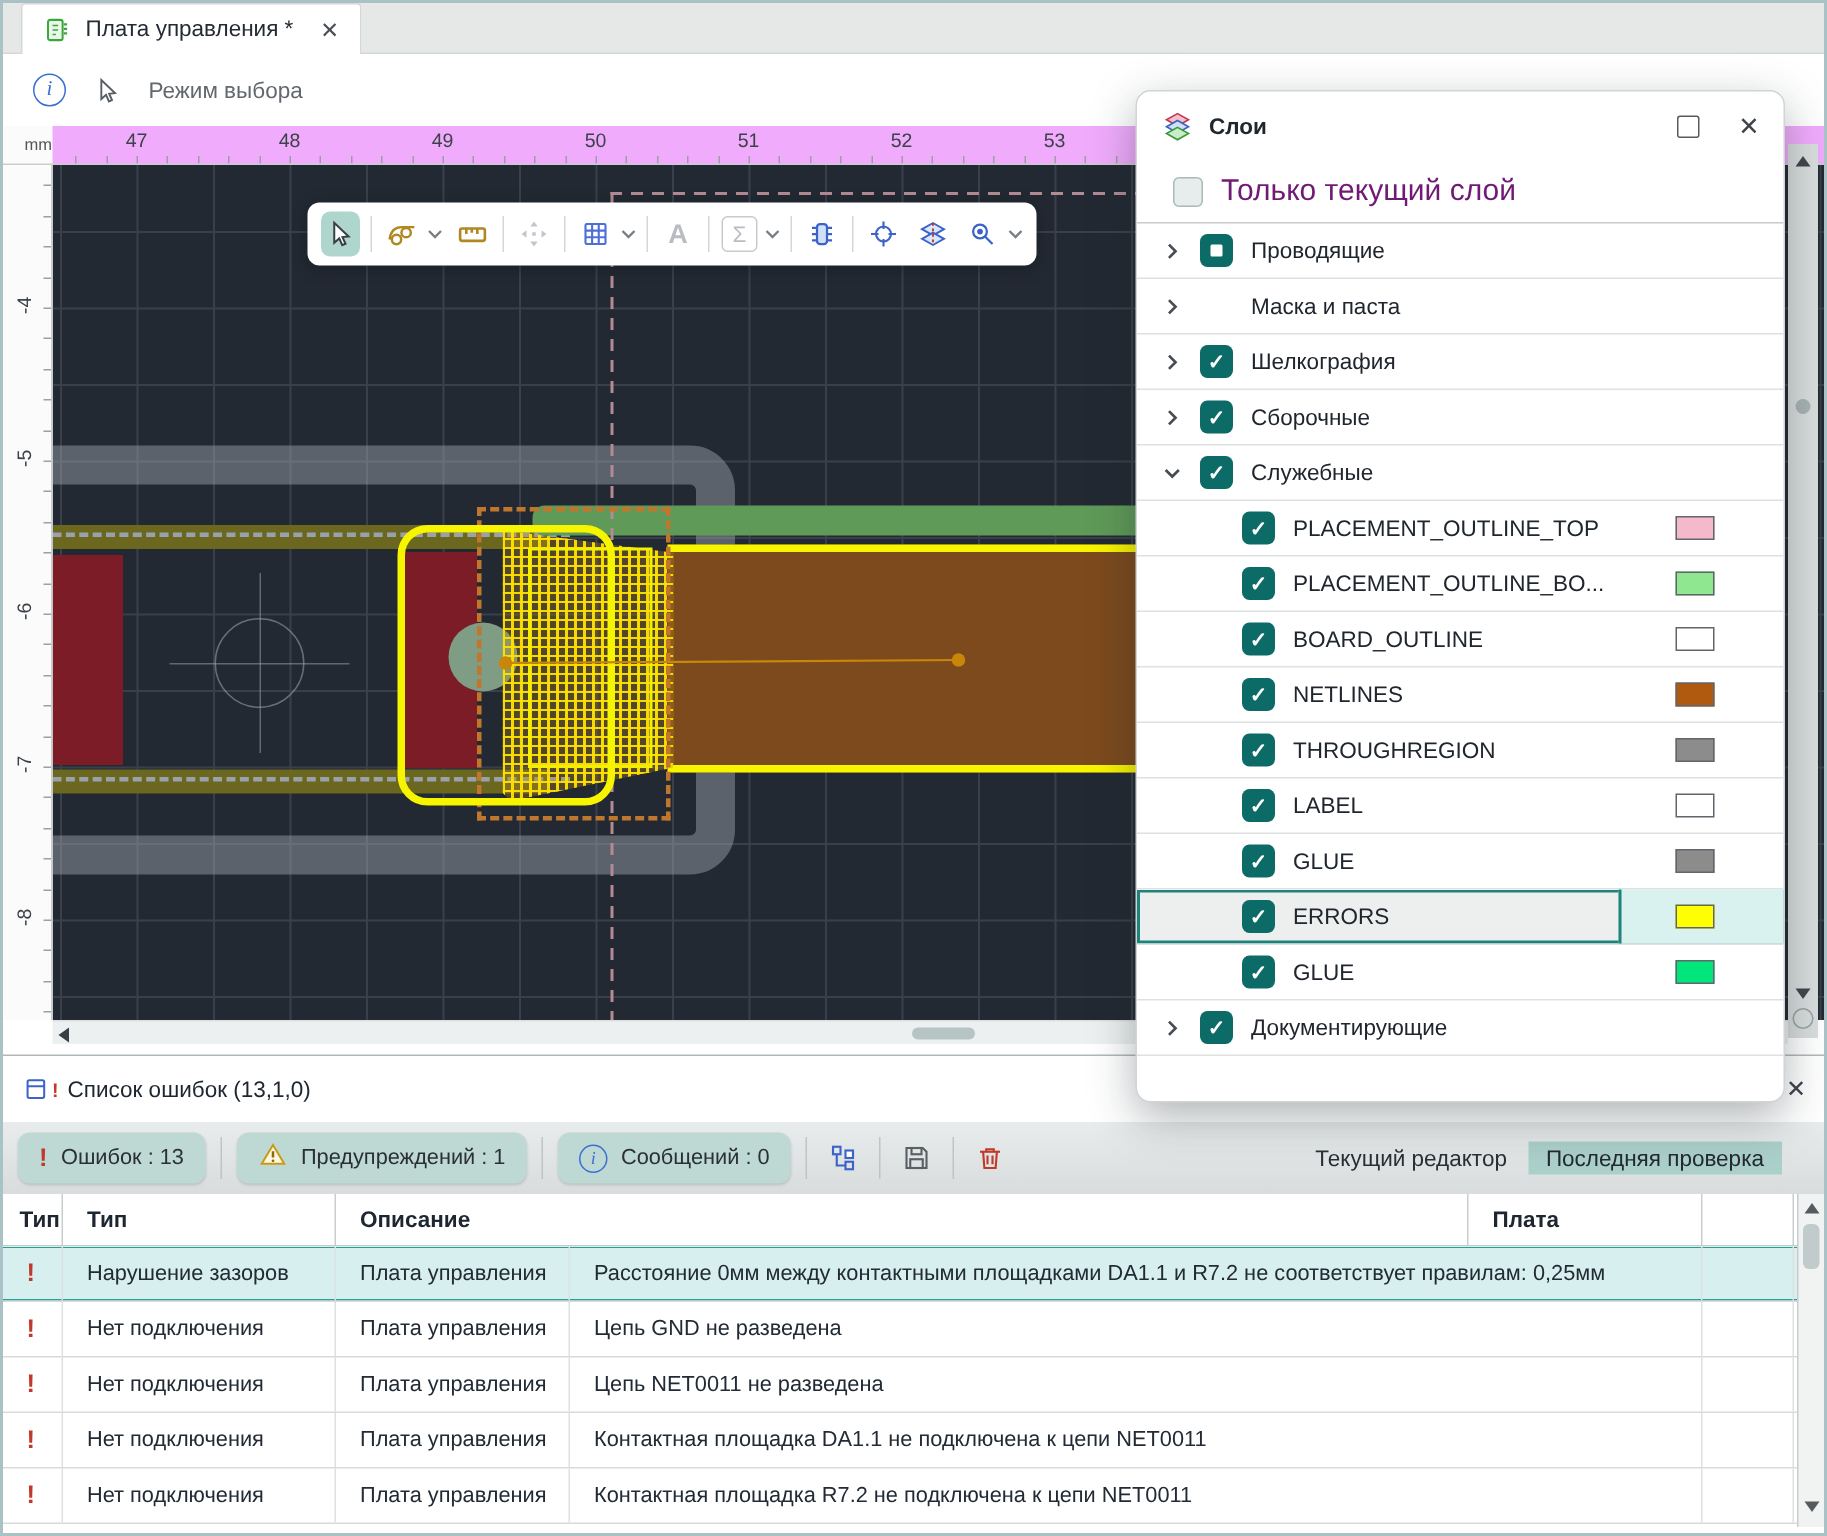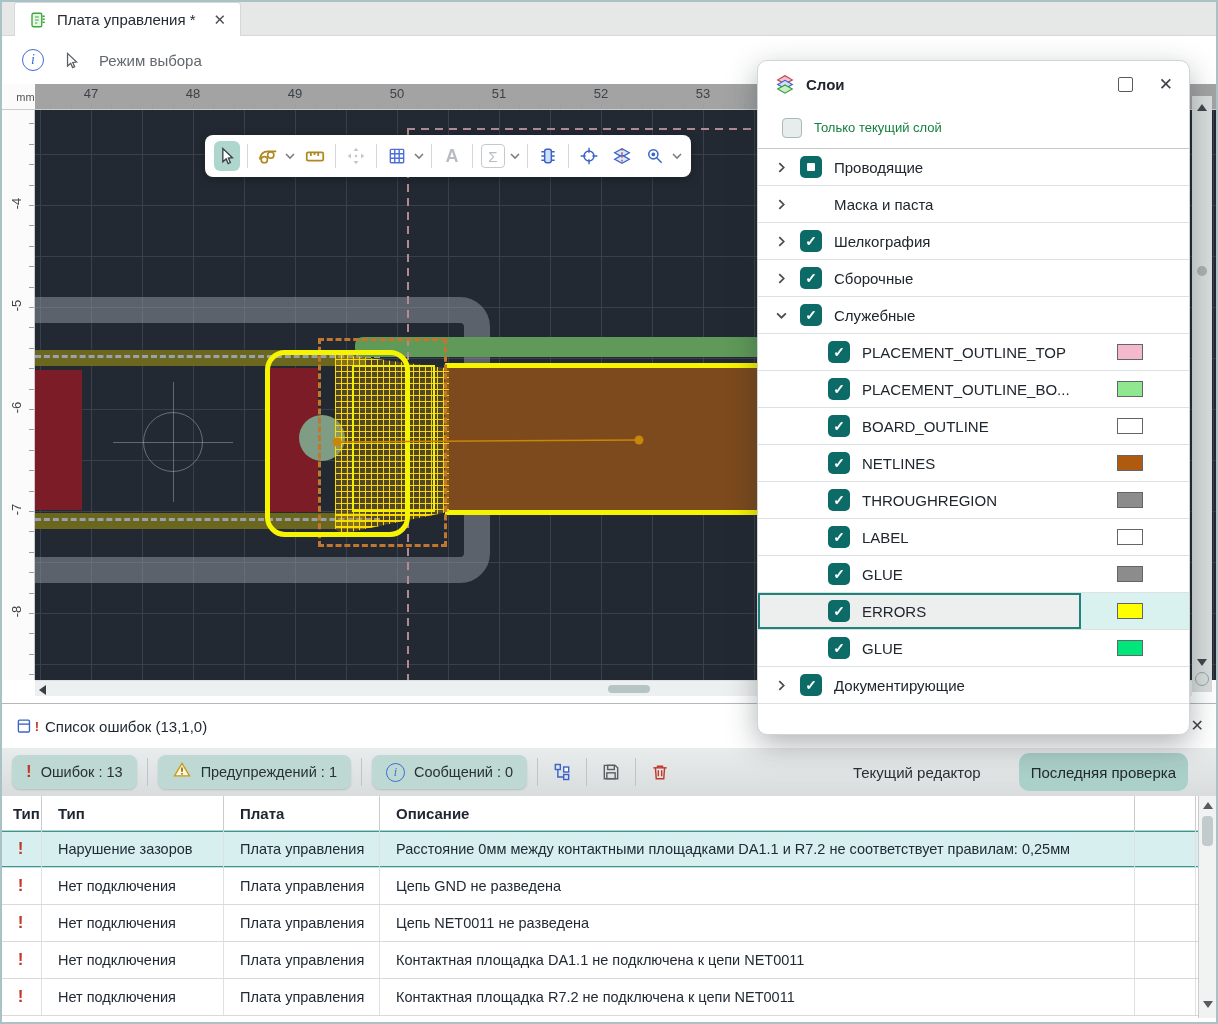--- a/index.html
+++ b/index.html
@@ -13,21 +13,21 @@
   .tab-title{font-size:15px;color:#242b34;}
   .tab-close{font-size:15px;color:#4a4f55;margin-left:8px;cursor:default;}
 
   
   #modebar{position:absolute;left:0;top:36px;width:100%;height:48px;background:#fff;display:flex;align-items:center;gap:18px;padding-left:22px;z-index:5;}
   .iico{width:22px;height:22px;border:1.5px solid #3b6fd4;border-radius:50%;color:#3b6fd4;font-style:italic;font-family:"Liberation Serif",serif;display:flex;align-items:center;justify-content:center;font-size:14px;}
   .mode-label{font-size:15px;color:#63686e;}
 
   
   #ruler-corner{position:absolute;left:0;top:84px;width:52px;height:26px;background:#fbfbfb;border-bottom:1px solid #c9cdcf;border-right:1px solid #e0e3e4;display:flex;align-items:center;justify-content:center;font-size:11px;color:#555;z-index:4;}
-  #hruler{position:absolute;left:35px;top:84px;width:1183px;height:26px;background:#a3a3a3;border-bottom:1px solid #c9cdcf;overflow:hidden;z-index:4;text-align:center;}
+  #hruler{position:absolute;left:35px;top:84px;width:1183px;height:26px;background:#f0abfc;border-bottom:1px solid #c9cdcf;overflow:hidden;z-index:4;text-align:center;}
   .hnum{position:absolute;top:2px;transform:translateX(-50%);font-size:13px;color:#3c4248;}
   .htick{position:absolute;bottom:0;width:1px;height:5px;background:#9aa0a4;}
   #vruler{position:absolute;left:0;top:110px;width:35px;height:570px;background:#fbfbfb;border-right:1px solid #c9cdcf;overflow:hidden;z-index:4;}
   .vnum{position:absolute;left:1px;width:30px;text-align:center;transform:rotate(-90deg);font-size:13px;color:#3c4248;}
   .vtick{position:absolute;right:0;height:1px;width:5px;background:#9aa0a4;}
 
   
   #canvas{position:absolute;left:35px;top:110px;width:1183px;height:570px;background:#232932;overflow:hidden;z-index:1;
     background-image:linear-gradient(#39404b 1px,transparent 1px),linear-gradient(90deg,#39404b 1px,transparent 1px);
     background-size:51px 51px;background-position:5px 44px;}
@@ -73,21 +73,21 @@
   .vs-down{position:absolute;left:5px;bottom:26px;width:0;height:0;border-left:5px solid transparent;border-right:5px solid transparent;border-top:7px solid #40464b;}
   .vs-circle{position:absolute;left:3px;bottom:6px;width:14px;height:14px;border:1px solid #9aa3a3;border-radius:50%;}
 
   
   #layers{position:absolute;left:757px;top:60px;width:433px;height:675px;background:#fff;border:1px solid #d0d4d6;border-radius:10px;box-shadow:0 10px 30px rgba(30,40,45,.35);z-index:40;overflow:hidden;}
   .lp-head{height:46px;display:flex;align-items:center;gap:10px;padding:0 16px;}
   .lp-title{font-weight:bold;font-size:15px;color:#20262e;flex:1;}
   .lp-max{width:15px;height:15px;border:1.6px solid #565b60;border-radius:2px;}
   .lp-close{font-size:17px;color:#3f444a;margin-left:16px;}
   .lp-only{height:42px;display:flex;align-items:center;gap:12px;padding-left:24px;border-bottom:1px solid #c6cbcc;}
-  .lp-only-label{font-size:13px;color:#15803d;}
+  .lp-only-label{font-size:20px;color:#701a75;}
   .cb{width:22px;height:22px;border-radius:5px;display:flex;align-items:center;justify-content:center;flex:none;}
   .cb.checked{background:#0c6b66;color:#fff;font-size:14px;font-weight:bold;}
   .cb.partial{background:#0c6b66;}
   .cb.partial .cb-sq{width:8px;height:8px;background:#fff;border-radius:1px;}
   .cb.light{width:20px;height:20px;background:#e7eded;border:1px solid #aab8b8;border-radius:4px;}
   .lrow{height:37px;display:flex;align-items:center;border-bottom:1px solid #dde1e2;position:relative;}
   .lrow.group{padding-left:16px;gap:12px;}
   .lrow.child{padding-left:70px;gap:12px;}
   .chev{width:14px;display:flex;align-items:center;justify-content:center;}
   .chev.open svg{transform:rotate(90deg);}
@@ -104,21 +104,21 @@
   .bp-close{position:absolute;right:14px;top:12px;font-size:16px;color:#3f444a;}
   .bp-toolbar{height:48px;background:linear-gradient(#e9ecec,#d8dcdc);display:flex;align-items:center;padding:0 12px;gap:10px;}
   .fpill{height:34px;border-radius:8px;background:#bed9d3;display:flex;align-items:center;gap:9px;padding:0 14px;box-shadow:0 1px 2px rgba(0,0,0,.15);}
   .flabel{font-size:14.5px;color:#2a3036;}
   .fic-err{color:#c0392b;font-weight:bold;font-size:17px;}
   .fic-info{width:19px;height:19px;border:1.5px solid #3b6fd4;border-radius:50%;color:#3b6fd4;font-style:italic;font-family:"Liberation Serif",serif;display:flex;align-items:center;justify-content:center;font-size:12px;}
   .vsep{width:1px;height:28px;background:#c0c4c5;}
   .tbtn{display:flex;align-items:center;justify-content:center;width:28px;height:30px;}
   .bp-right{margin-left:auto;display:flex;align-items:center;gap:14px;padding-right:18px;}
   .src-label{font-size:15px;color:#2a3036;}
-  .src-pill{height:38px;border-radius:10px;background:#abcfc9;display:flex;align-items:center;padding:0 12px;font-size:15px;color:#232a30;margin-left:24px;}
+  .src-pill{height:22px;border-radius:0;background:#abcfc9;display:flex;align-items:center;padding:0 12px;font-size:15px;color:#232a30;}
   #t-head{height:35px;display:flex;border-bottom:1px solid #c5c9cb;}
   .th{display:flex;align-items:center;padding-left:16px;font-weight:bold;font-size:15px;color:#1e2631;border-right:1px solid #c9cdd0;}
   .th:first-child{padding-left:13px;}
   #t-body{position:relative;}
   .trow{height:37px;display:flex;border-bottom:1px solid #d6dadb;}
   .td{display:flex;align-items:center;padding-left:16px;font-size:14.5px;color:#222b35;border-right:1px solid #dde1e2;overflow:hidden;white-space:nowrap;}
   .td.c0{justify-content:center;padding-left:0;}
   .excl{color:#c0392b;font-weight:bold;font-size:17px;}
   .trow.trsel{background:#d7efee;box-shadow:inset 0 1px 0 #2a9d94, inset 0 -1px 0 #2a9d94;}
   .tscroll{position:absolute;right:2px;top:92px;width:18px;height:222px;background:#f1f3f3;border-left:1px solid #c9cdd0;}
@@ -448,22 +448,22 @@
           </svg>
       </span>
       <div class="bp-right">
         <span class="src-label">Текущий редактор</span>
         <span class="src-pill">Последняя проверка</span>
       </div>
     </div>
     <div id="t-head">
         <div class="th" style="width: 42px;">Тип</div>
         <div class="th" style="width: 182px;">Тип</div>
+        <div class="th" style="width: 755px;">Описание</div>
         <div class="th" style="width: 156px;">Плата</div>
-        <div class="th" style="width: 755px;">Описание</div>
         <div class="th" style="width: 61px;"></div>
       </div>
     <div id="t-body">
         <div class="trow trsel">
           <div class="td c0" style="width: 42px;">
             <span class="excl">!</span>
           </div>
           <div class="td" style="width: 182px;">Нарушение зазоров</div>
           <div class="td" style="width: 156px;">Плата управления</div>
           <div class="td" style="width: 755px;">Расстояние 0мм между контактными площадками DA1.1 и R7.2 не соответствует правилам: 0,25мм</div>

